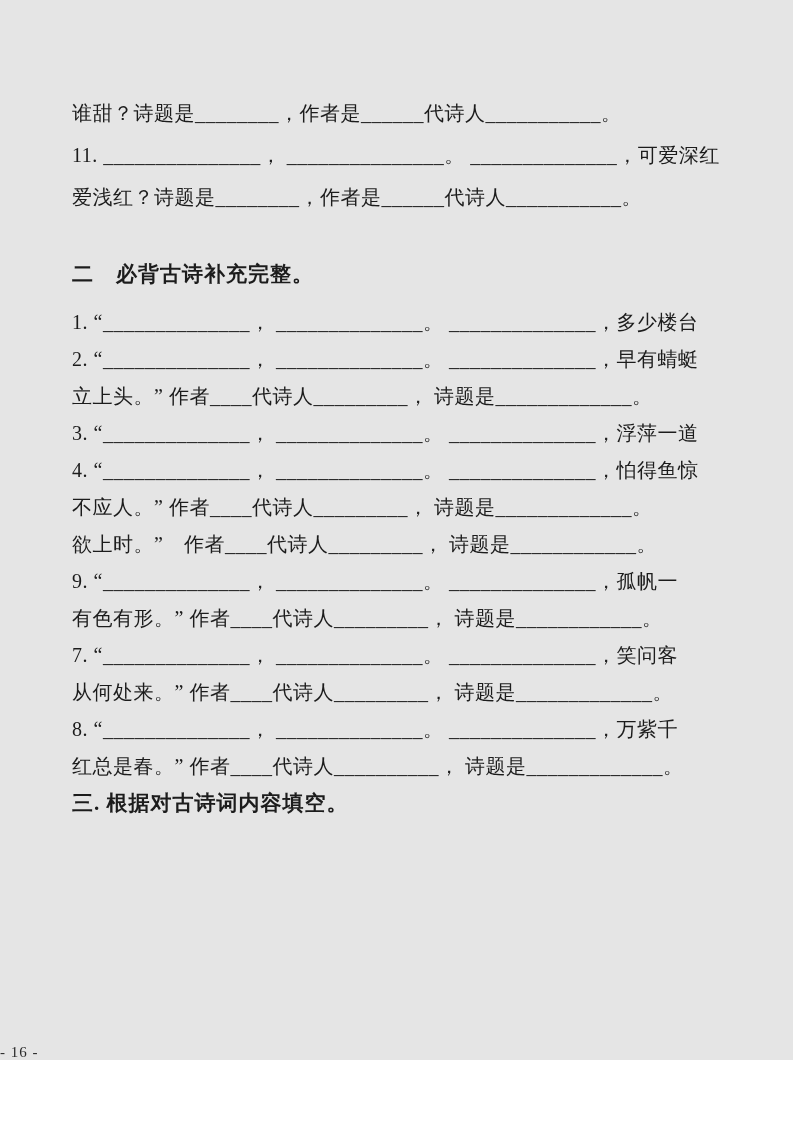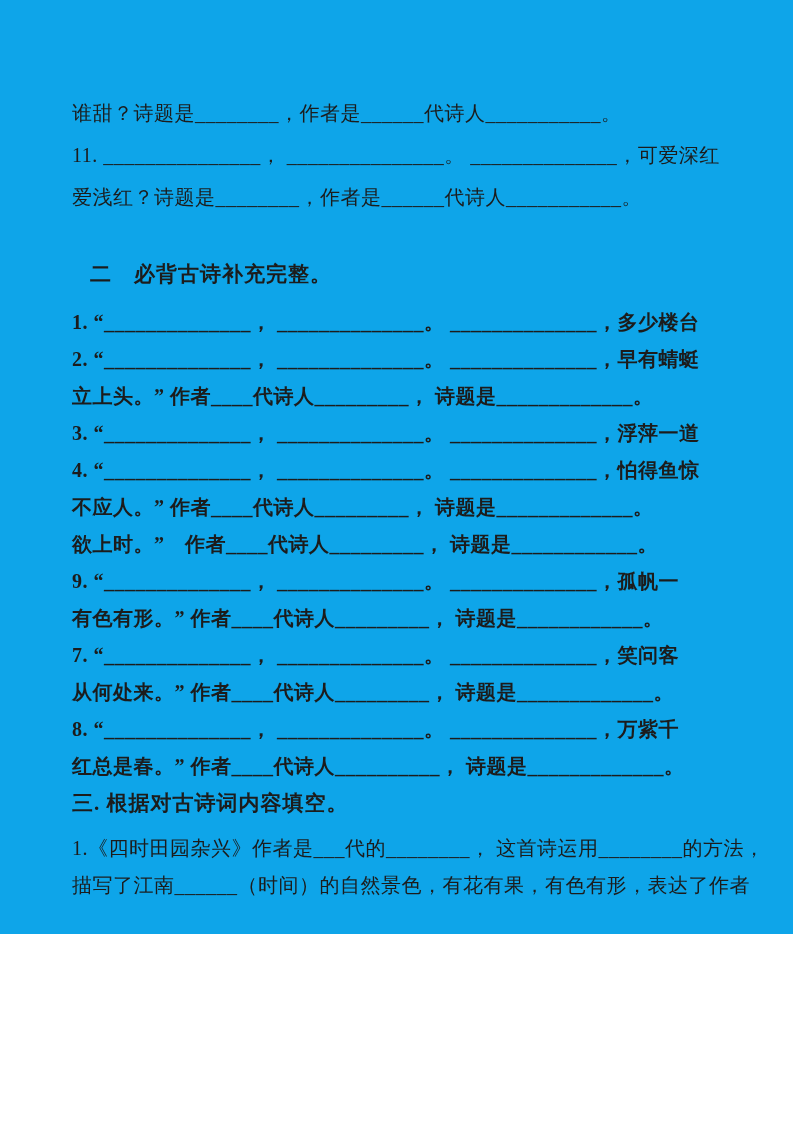--- a/index.html
+++ b/index.html
@@ -3,22 +3,22 @@
 <meta charset="utf-8">
 <style>
   html, body {
     margin: 0;
     padding: 0;
     background: #ffffff;
   }
   .page {
     position: relative;
     width: 793px;
-    height: 934px;
-    background: #0ea5e9;
+    height: 1060px;
+    background: #e5e5e5;
     font-family: "Liberation Serif", "DejaVu Serif", serif;
     color: #1c1c1c;
     overflow: hidden;
   }
   .content {
     position: absolute;
     left: 72px;
     top: 92px;
     width: 663px;
   }
@@ -39,29 +39,27 @@
   .heading {
     font-size: 21px;
     font-weight: bold;
     letter-spacing: 1px;
     white-space: nowrap;
   }
   .heading-two {
     margin-top: 34px;
     line-height: 44px;
     height: 44px;
-    margin-left: 18px;
   }
   .heading-three {
     line-height: 37px;
     height: 37px;
   }
   .section-two-items {
     margin-top: 8px;
-    font-weight: bold;
   }
   .section-three-items {
     margin-top: 8px;
   }
   .footer {
     position: absolute;
     left: 0;
     right: 0;
     top: 1044px;
     font-size: 15px;
@@ -110,23 +108,17 @@
         <div class="s2-line">从何处来。” 作者____代诗人_________， 诗题是_____________。</div>
       </div>
       <div>
         <div class="s2-line">8. “______________， ______________。 ______________，万紫千</div>
         <div class="s2-line">红总是春。” 作者____代诗人__________， 诗题是_____________。</div>
       </div>
     </div>
 
     <div class="heading heading-three">三. 根据对古诗词内容填空。</div>
 
-    <div class="section-three-items">
-      <div>
-        <div class="s3-line">1.《四时田园杂兴》作者是___代的________， 这首诗运用________的方法，</div>
-        <div class="s3-line">描写了江南______（时间）的自然景色，有花有果，有色有形，表达了作者</div>
-      </div>
-    </div>
 
   </div>
 
   <div class="footer">- 16 -</div>
 </div>
 
 </body></html>

